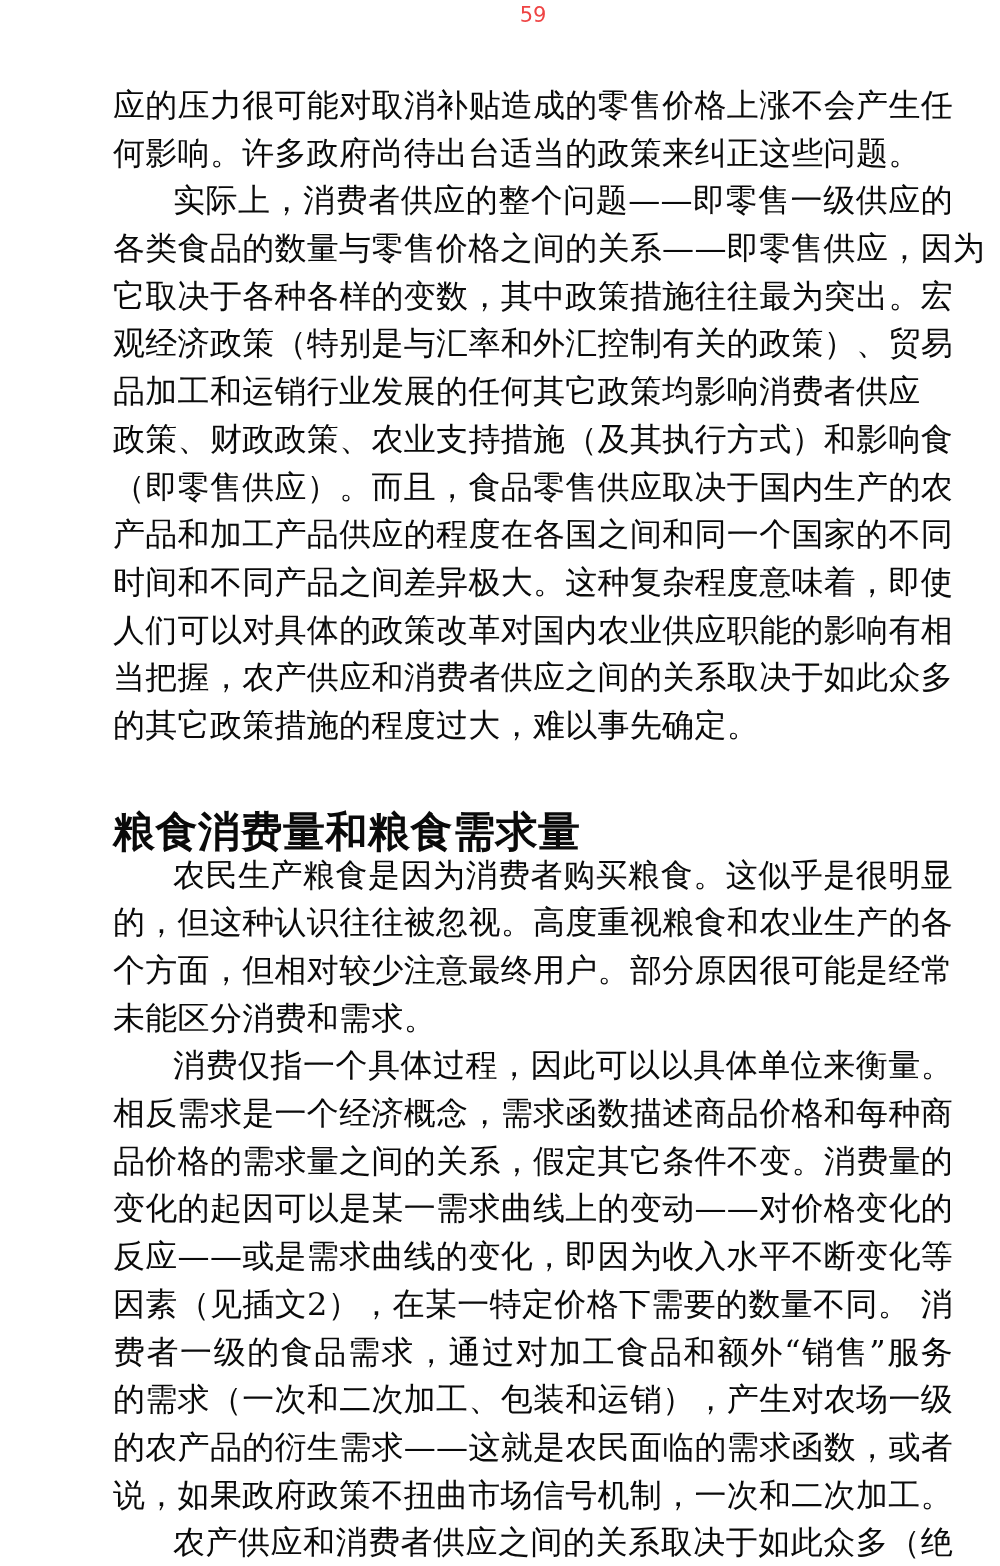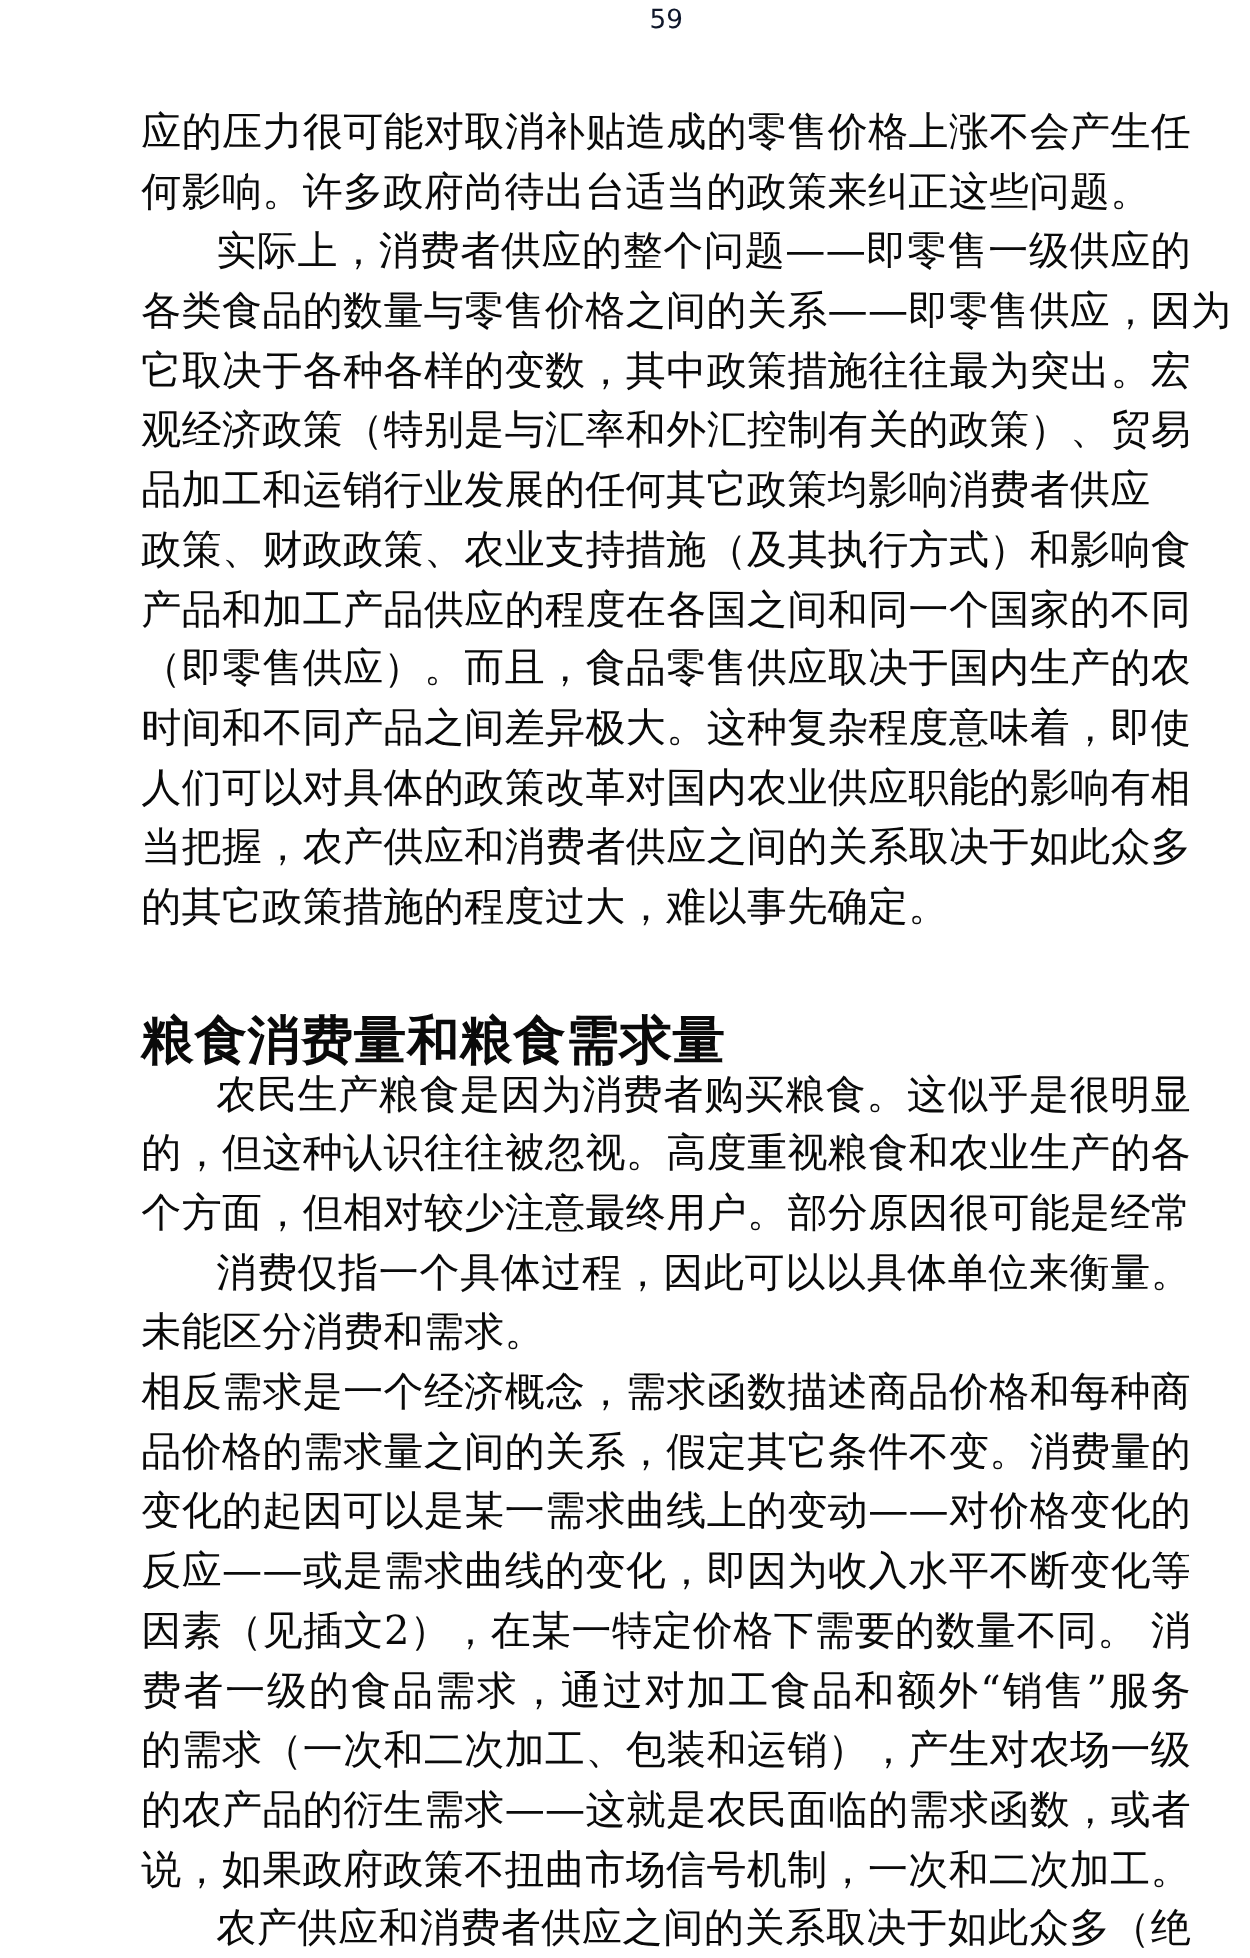--- a/index.html
+++ b/index.html
@@ -21,21 +21,21 @@
     color: #0a0a0a;
   }
   .page-number {
     position: absolute;
     top: 3px;
     left: 113px;
     width: 840px;
     text-align: center;
     font-size: 21px;
     font-family: "DejaVu Sans", sans-serif;
-    color: #0f172a;
+    color: #ef4444;
   }
   .body-text {
     position: absolute;
     left: 113px;
     top: 82px;
     width: 840px;
   }
   .line {
     height: 47.7px;
     line-height: 47.7px;
@@ -73,34 +73,34 @@
 
   <div class="body-text">
     <div class="line">应的压力很可能对取消补贴造成的零售价格上涨不会产生任</div>
     <div class="line nojust">何影响。许多政府尚待出台适当的政策来纠正这些问题。</div>
     <div class="line indent">实际上，消费者供应的整个问题——即零售一级供应的</div>
     <div class="line">各类食品的数量与零售价格之间的关系——即零售供应，因为</div>
     <div class="line">它取决于各种各样的变数，其中政策措施往往最为突出。宏</div>
     <div class="line">观经济政策（特别是与汇率和外汇控制有关的政策）、贸易</div>
     <div class="line nojust">品加工和运销行业发展的任何其它政策均影响消费者供应</div>
     <div class="line">政策、财政政策、农业支持措施（及其执行方式）和影响食</div>
+    <div class="line">（即零售供应）。而且，食品零售供应取决于国内生产的农</div>
     <div class="line">产品和加工产品供应的程度在各国之间和同一个国家的不同</div>
-    <div class="line">（即零售供应）。而且，食品零售供应取决于国内生产的农</div>
     <div class="line">时间和不同产品之间差异极大。这种复杂程度意味着，即使</div>
     <div class="line">人们可以对具体的政策改革对国内农业供应职能的影响有相</div>
     <div class="line">当把握，农产供应和消费者供应之间的关系取决于如此众多</div>
     <div class="line nojust">的其它政策措施的程度过大，难以事先确定。</div>
 
     <h2 class="section-heading">粮食消费量和粮食需求量</h2>
 
     <div class="line indent">农民生产粮食是因为消费者购买粮食。这似乎是很明显</div>
     <div class="line">的，但这种认识往往被忽视。高度重视粮食和农业生产的各</div>
     <div class="line">个方面，但相对较少注意最终用户。部分原因很可能是经常</div>
+    <div class="line nojust">未能区分消费和需求。</div>
     <div class="line indent">消费仅指一个具体过程，因此可以以具体单位来衡量。</div>
-    <div class="line nojust">未能区分消费和需求。</div>
     <div class="line">相反需求是一个经济概念，需求函数描述商品价格和每种商</div>
     <div class="line">品价格的需求量之间的关系，假定其它条件不变。消费量的</div>
     <div class="line">变化的起因可以是某一需求曲线上的变动——对价格变化的</div>
     <div class="line">反应——或是需求曲线的变化，即因为收入水平不断变化等</div>
     <div class="line">因素（见插文2），在某一特定价格下需要的数量不同。 消</div>
     <div class="line">费者一级的食品需求，通过对加工食品和额外“销售”服务</div>
     <div class="line">的需求（一次和二次加工、包装和运销），产生对农场一级</div>
     <div class="line">的农产品的衍生需求——这就是农民面临的需求函数，或者</div>
     <div class="line nojust">说，如果政府政策不扭曲市场信号机制，一次和二次加工。</div>
     <div class="line indent">农产供应和消费者供应之间的关系取决于如此众多（绝</div>

